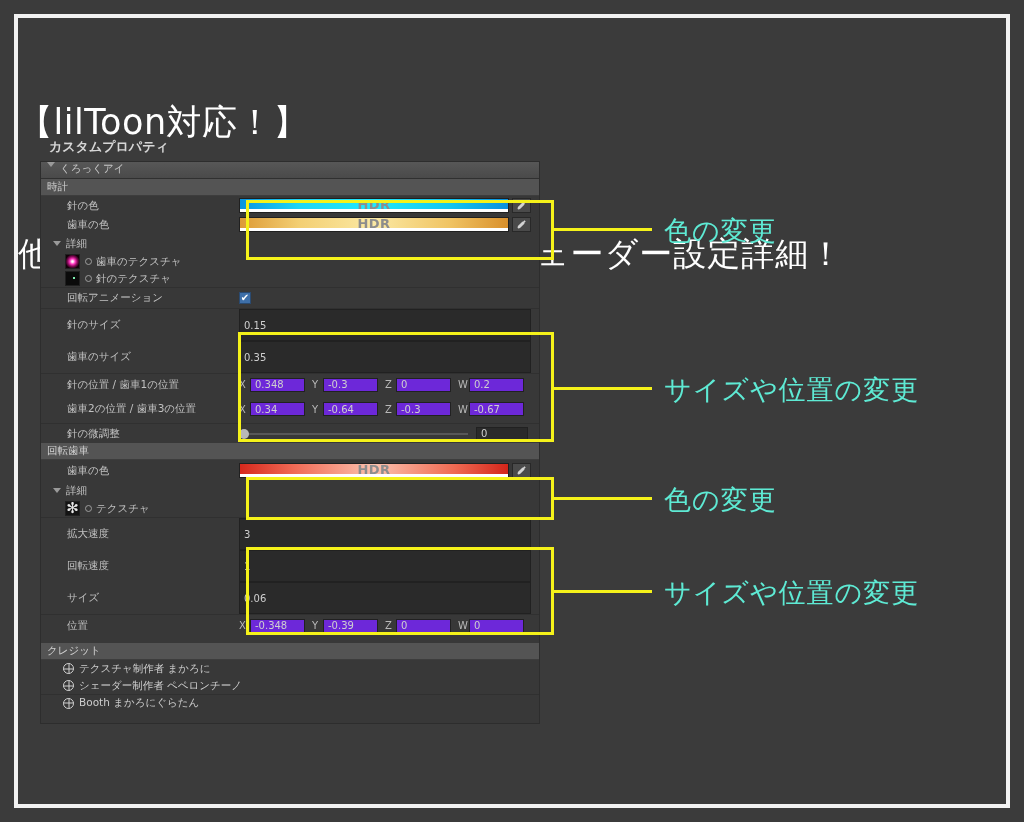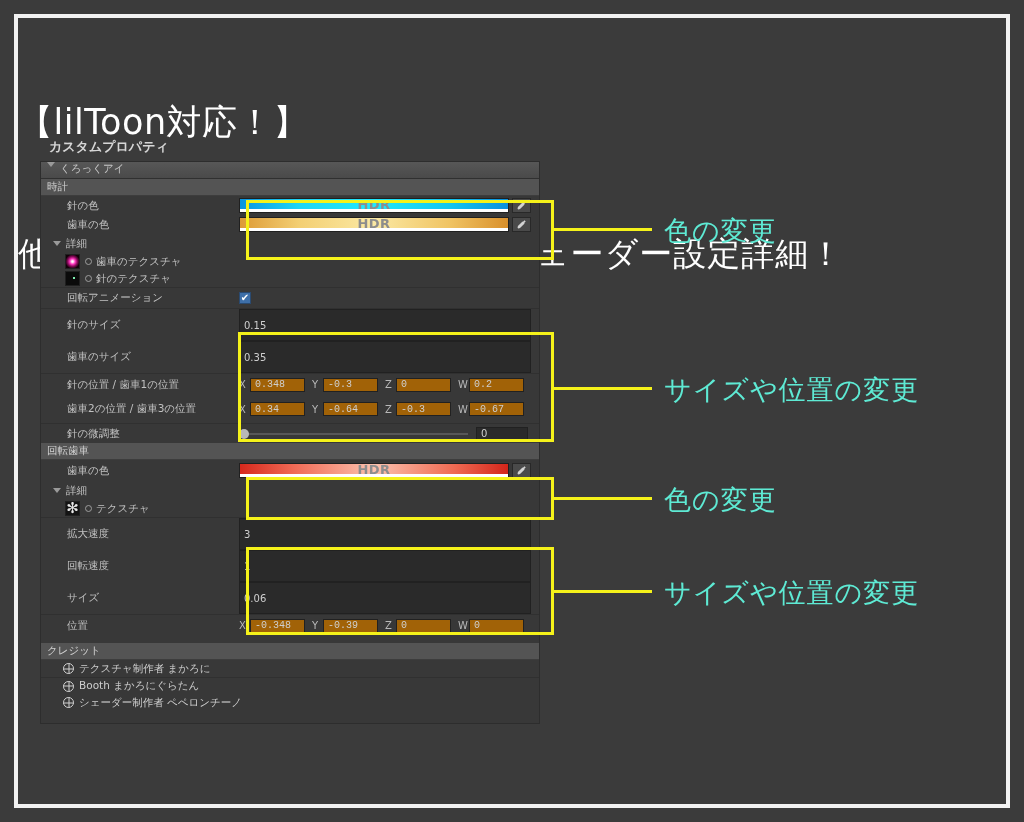--- a/index.html
+++ b/index.html
@@ -130,23 +130,23 @@
     color: #cfcfcf;
     font-size: 10px;
     display: flex; align-items: center;
     padding-left: 4px;
   }
   .vecrow { display: flex; align-items: center; flex: 1; gap: 0; }
   .vec-item { display: flex; align-items: center; flex: 1; padding-right: 7px; }
   .vec-lab { width: 11px; color: #b8b8b8; font-size: 10px; flex-shrink: 0; }
   .vec-box {
     flex: 1; height: 14px;
-    background: #a16207; border: 1px solid #212121;
+    background: #6d28d9; border: 1px solid #212121;
     color: #cfcfcf; font-size: 10px;
-    display: flex; align-items: center; padding-left: 4px; font-family: Liberation Mono, monospace;
+    display: flex; align-items: center; padding-left: 4px;
   }
 
   
   .texrow { display: flex; align-items: center; padding: 1px 0 1px 24px; }
   .texthumb {
     width: 15px; height: 15px;
     border: 1px solid #202020;
     margin-right: 5px;
     flex-shrink: 0;
     position: relative;
@@ -475,27 +475,27 @@
       <div style="height:7px;"></div>
 
       <div class="section-head">
         <span>クレジット</span>
       </div>
 
       <div class="credit-row">
         <span class="globe"></span>
         <span class="credit-txt">テクスチャ制作者 まかろに</span>
       </div>
+      <div class="credit-row">
+        <span class="globe"></span>
+        <span class="credit-txt">シェーダー制作者 ペペロンチーノ</span>
+      </div>
       <div class="credit-row" style="border-top:1px solid #303030;">
         <span class="globe"></span>
         <span class="credit-txt">Booth まかろにぐらたん</span>
-      </div>
-      <div class="credit-row">
-        <span class="globe"></span>
-        <span class="credit-txt">シェーダー制作者 ペペロンチーノ</span>
       </div>
 
       <div style="height:12px;"></div>
     </div>
   </div>
 
   <div class="hl" style="left:246px; top:200px; width:308px; height:60px;"></div>
   <div class="hl" style="left:238px; top:332px; width:316px; height:110px;"></div>
   <div class="hl" style="left:246px; top:477px; width:308px; height:43px;"></div>
   <div class="hl" style="left:246px; top:547px; width:308px; height:88px;"></div>

